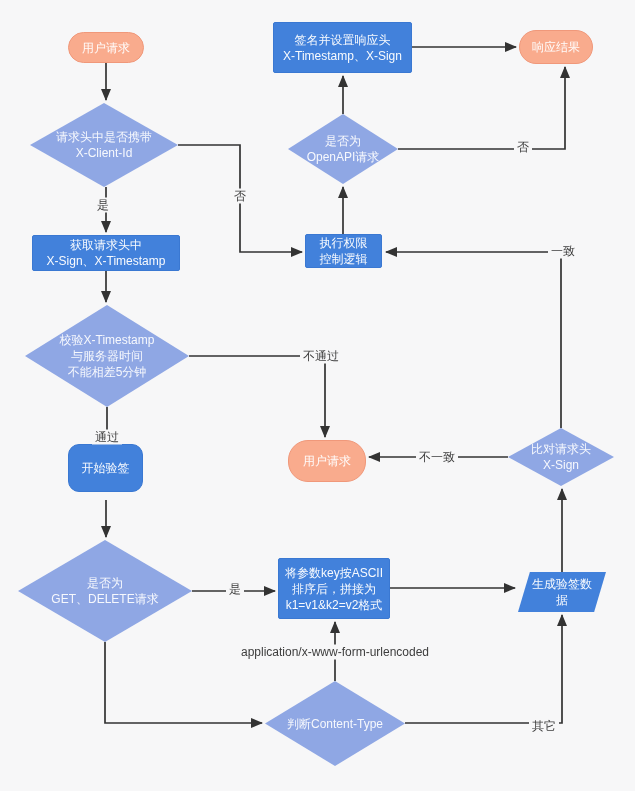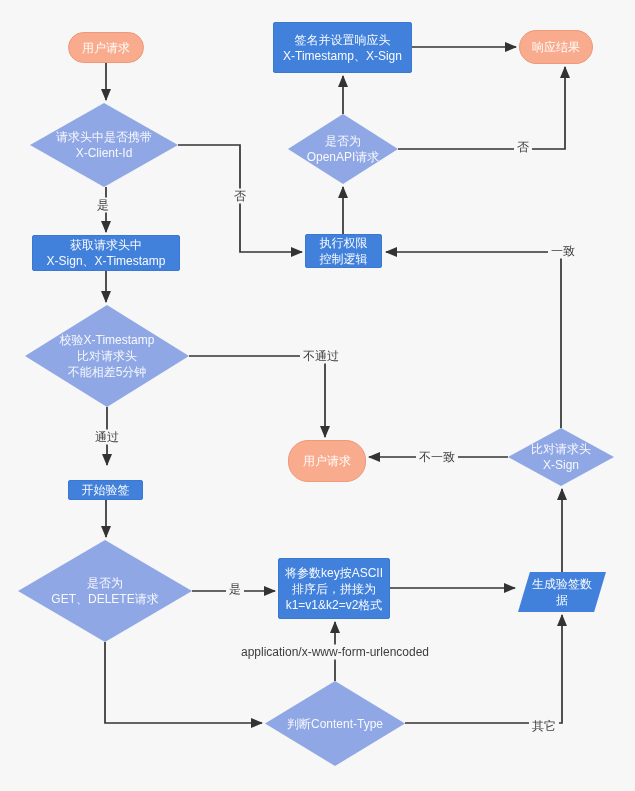--- a/index.html
+++ b/index.html
@@ -107,29 +107,29 @@
 
   <div class="node diamond" style="left:288px;top:114px;width:110px;height:70px;">是否为
 OpenAPI请求</div>
 
   <div class="node rect" style="left:305px;top:234px;width:77px;height:34px;padding:0 8px;">执行权限控制逻辑</div>
 
   <div class="node rect" style="left:32px;top:235px;width:148px;height:36px;">获取请求头中
 X-Sign、X-Timestamp</div>
 
   <div class="node diamond" style="left:25px;top:305px;width:164px;height:102px;">校验X-Timestamp
-比对请求头
+与服务器时间
 不能相差5分钟</div>
 
   <div class="node pill" style="left:288px;top:440px;width:78px;height:42px;">用户请求</div>
 
   <div class="node diamond" style="left:508px;top:428px;width:106px;height:58px;">比对请求头
 X-Sign</div>
 
-  <div class="node rect" style="left:68px;top:480px;width:75px;height:20px;">开始验签</div>
+  <div class="node rect" style="left:68px;top:444px;width:75px;height:48px;border-radius:11px;">开始验签</div>
 
   <div class="node diamond" style="left:18px;top:540px;width:174px;height:102px;">是否为
 GET、DELETE请求</div>
 
   <div class="node rect" style="left:278px;top:558px;width:112px;height:61px;">将参数key按ASCII
 排序后，拼接为
 k1=v1&amp;k2=v2格式</div>
 
   <div class="node para" style="left:518px;top:572px;width:88px;height:40px;padding:12px 14px;">生成验签数据</div>
 

